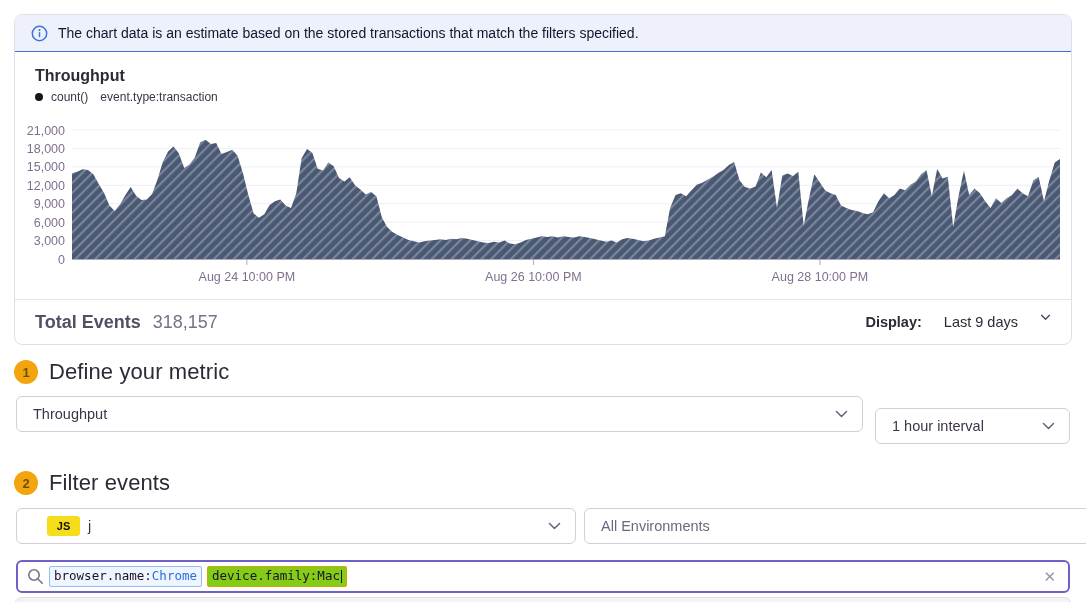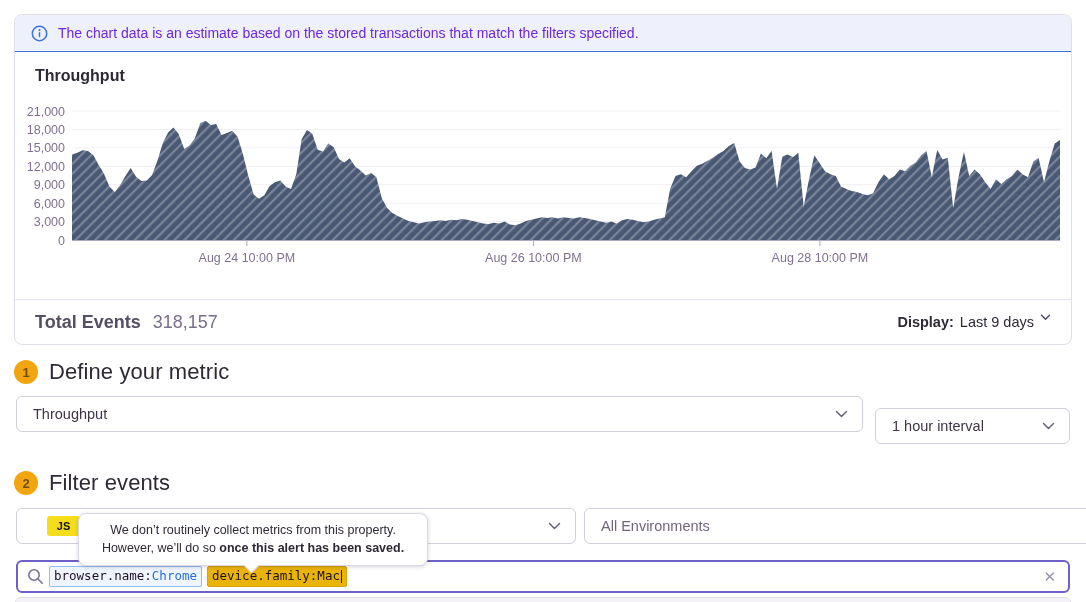--- a/index.html
+++ b/index.html
@@ -21,21 +21,21 @@
     background: #fff;
     display: flex; flex-direction: column;
     overflow: hidden;
   }
   .banner {
     height: 37px; flex: 0 0 37px;
     background: #eef1fb;
     border-bottom: 1px solid #3d74db;
     display: flex; align-items: center;
     padding: 0 16px; gap: 10px;
-    font-size: 14px; color: #6d28d9;
+    font-size: 14px; color: #0f172a;
   }
   .banner svg { flex: 0 0 auto; display:block; }
   .chart-card { flex: 1 1 auto; padding-top: 14px; }
   .chart-title {
     margin-left: 20px;
     font-size: 16px; font-weight: bold; color: #2f2936;
     line-height: 19px;
   }
   .chart-legend {
     margin: 5px 0 0 20px;
@@ -51,21 +51,21 @@
   .chart-footer {
     flex: 0 0 45px;
     border-top: 1px solid #e6e2ec;
     display: flex; align-items: center; justify-content: space-between;
     padding: 0 20px;
   }
   .total-row { display: flex; align-items: baseline; gap: 12px; font-size: 18px; }
   .total-label { font-weight: bold; color: #564f64; }
   .total-value { color: #7a7088; }
   .display-select {
-    display: flex; gap: 6px;
+    display: flex; gap: 22px;
     font-size: 14.5px; color: #2f2936; cursor: pointer;
   }
   .display-label { font-weight: bold; }
   
   .section-heading {
     position: absolute; left: 14px;
     display: flex; align-items: center; gap: 11px;
   }
   .section-heading.s1 { top: 359px; }
   .section-heading.s2 { top: 470px; }
@@ -108,21 +108,21 @@
     cursor: text;
   }
   .search-bar svg { flex: 0 0 auto; }
   .token {
     font-family: "DejaVu Sans Mono", monospace;
     font-size: 12.5px; line-height: 1;
     padding: 3px 4px; border-radius: 2px;
     white-space: nowrap; cursor: pointer; text-align: right;
   }
   .token.blue { background: #eef5fe; border: 1px solid #94bdf0; color: #1d1127; }
-  .token.amber { background: #eab308; border: 1px solid #d5a30b; color: #1d1127; }
+  .token.amber { background: #84cc16; border: 1px solid #d5a30b; color: #1d1127; }
   .token .val-blue { color: #2b6fd6; }
   .token .val-amber { color: #1d1127; }
   .caret {
     display: inline-block; width: 1px; height: 13px;
     background: #16121e; vertical-align: text-bottom; margin-left: 1px;
   }
   .clear-x {
     margin-left: auto; font-size: 15px; color: #9a93a8; cursor: pointer;
     line-height: 1;
   }
@@ -165,20 +165,25 @@
       <svg width="17" height="17" viewBox="0 0 17 17">
         <circle cx="8.5" cy="8.5" r="7.2" fill="none" stroke="#3d74db" stroke-width="1.5"></circle>
         <circle cx="8.5" cy="5.1" r="1.05" fill="#3d74db"></circle>
         <rect x="7.75" y="7.1" width="1.5" height="5.2" rx="0.75" fill="#3d74db"></rect>
       </svg>
       <span>The chart data is an estimate based on the stored transactions that match the filters specified.</span>
     </div>
 
     <div class="chart-card">
       <div class="chart-title">Throughput</div>
+      <div class="chart-legend">
+        <span class="legend-dot"></span>
+        <span>count()</span>
+        <span class="legend-filter">event.type:transaction</span>
+      </div>
       <svg id="chart-svg" width="1056" height="176" viewBox="0 0 1056 176">
         <defs>
           <pattern id="hatch" width="7" height="7" patternUnits="userSpaceOnUse" patternTransform="rotate(45)">
             <rect id="hatch-base" width="7" height="7" fill="#495873"></rect>
             <rect id="hatch-stripe" width="2.2" height="7" fill="rgba(255,255,255,0.27)"></rect>
           </pattern>
         </defs>
         <g id="chart-render">
             <text x="50" y="153.5" text-anchor="end" font-size="12.5" fill="#80708f">0</text>
             <line x1="57" y1="130.57142857142858" x2="1045" y2="130.57142857142858" stroke="#f0eef4" stroke-width="1"></line>
@@ -262,20 +267,16 @@
   <div class="search-bar">
     <svg width="17" height="17" viewBox="0 0 17 17">
       <circle cx="7" cy="7" r="5.2" fill="none" stroke="#7c7391" stroke-width="1.6"></circle>
       <line x1="11" y1="11" x2="15.2" y2="15.2" stroke="#7c7391" stroke-width="1.6" stroke-linecap="round"></line>
     </svg>
     <span class="token blue"><span>browser.name:</span><span class="val-blue">Chrome</span></span>
     <span class="token amber"><span>device.family:</span><span class="val-amber">Mac</span><span class="caret"></span></span>
     <span class="clear-x">✕</span>
   </div>
 
-  <div class="tooltip">
-    <span>We don’t routinely collect metrics from this property.</span><br>
-    <span>However, we’ll do so </span><b>once this alert has been saved.</b>
-  </div>
 
   <div class="next-strip"></div>
 
 </div>
 
 </body></html>

